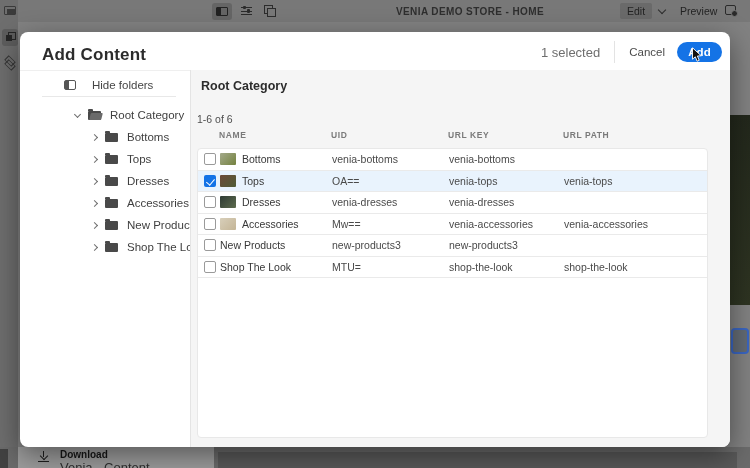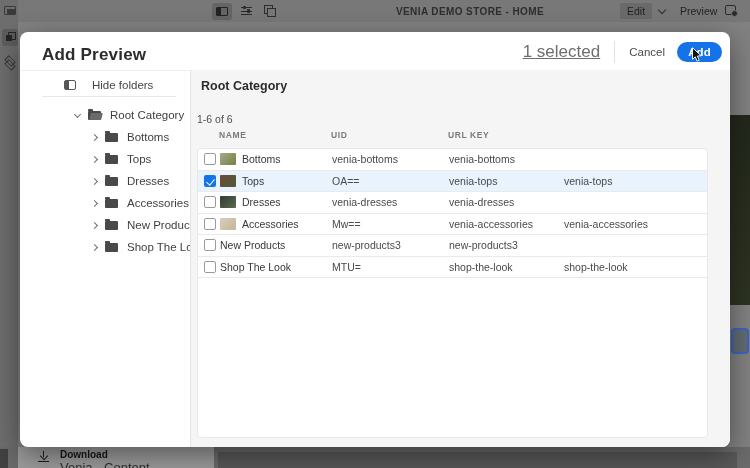--- a/index.html
+++ b/index.html
@@ -50,21 +50,21 @@
   .dl-icon { position:absolute; left:20px; top:4px; width:11px; height:11px; border-bottom:1.6px solid #1f1f1f; }
   .dl-icon::before { content:""; position:absolute; left:4.6px; top:0; width:1.6px; height:6px; background:#1f1f1f; }
   .dl-icon::after { content:""; position:absolute; left:2.6px; top:1.8px; width:5px; height:5px; border-right:1.6px solid #1f1f1f; border-bottom:1.6px solid #1f1f1f; transform:rotate(45deg); }
   .dl-label { position:absolute; left:42px; top:2px; font-size:10px; font-weight:700; color:#161616; }
   .dl-sub { position:absolute; left:42px; top:12.5px; font-size:13px; color:#2e2e2e; }
 
   
   .dialog { position:absolute; left:20px; top:32px; width:710px; height:415px; background:#fff; border-radius:8px; box-shadow:0 8px 28px rgba(0,0,0,.45); }
   .dlg-title { position:absolute; left:22px; top:13px; font-size:17px; font-weight:700; color:#2c2c2c; letter-spacing:.2px; }
   .hdr-actions { position:absolute; right:8px; top:10px; height:20px; display:flex; align-items:center; }
-  .sel-count { font-size:17px; color:#6e6e6e; margin-right:14px;text-decoration:underline; }
+  .sel-count { font-size:13px; color:#6e6e6e; margin-right:14px; }
   .hdr-divider { width:1px; height:22px; background:#e3e3e3; margin-right:14px; }
   .btn-cancel { font-size:11.5px; color:#4b4b4b; background:none; border:none; margin-right:12px; font-family:inherit; cursor:pointer; }
   .btn-add { position:relative; width:45px; height:20px; border:none; border-radius:10px; color:#fff; font-size:11.5px; font-weight:700; font-family:inherit; cursor:pointer; }
   .cursor-svg { position:absolute; left:14px; top:5px; }
   .hdr-rule { position:absolute; left:0; right:0; top:38px; height:1px; background:#efefef; }
 
   
   .sidebar { position:absolute; left:0; top:38px; bottom:0; width:170px; }
   .hide-folders { position:absolute; left:44px; top:9px; display:flex; align-items:center; gap:16px; cursor:pointer; }
   .hf-icon { width:12px; height:10px; border:1.4px solid #565656; border-radius:2px; position:relative; background:#fff; }
@@ -130,21 +130,21 @@
 <div class="bottom-notch"></div>
 <div class="rightstrip-img"></div>
 <div class="rightstrip-btn"></div>
 <div class="dl-panel">
   <span class="dl-icon"></span>
   <span class="dl-label">Download</span>
   <span class="dl-sub">Venia - Content</span>
 </div>
 
 <div class="dialog">
-  <div class="dlg-title">Add Preview</div>
+  <div class="dlg-title">Add Content</div>
   <div class="hdr-actions">
     <span class="sel-count">1 selected</span>
     <span class="hdr-divider"></span>
     <button class="btn-cancel">Cancel</button>
     <button class="btn-add" id="addBtn" style="background: rgb(20, 115, 230);">
       <span>Add</span>
       <svg class="cursor-svg" width="12" height="16" viewBox="0 0 12 16">
         <path d="M1.5 0.8 L1.5 12.2 L4.3 9.8 L6.1 14.2 L8.2 13.3 L6.4 9.0 L10.2 8.8 Z" fill="#111" stroke="#fff" stroke-width="0.9"></path>
       </svg>
     </button>
@@ -197,20 +197,21 @@
   </div>
 
   <div class="pane">
     <div class="pane-heading">Root Category</div>
     <div class="pane-count">1-6 of 6</div>
     <div class="thead grid">
       <span class="hcell"></span>
       <span class="hcell pl2">NAME</span>
       <span class="hcell">UID</span>
       <span class="hcell">URL KEY</span>
+      <span class="hcell">URL PATH</span>
     </div>
     <div class="card">
         <div class="trow grid">
     <span class="cell cb-cell">
             <span class="cb"></span>
           </span>
     <span class="cell name-cell">
             <span class="thumb" style="background: linear-gradient(135deg, rgb(163, 169, 138), rgb(116, 130, 63));"></span>
             <span class="nm">Bottoms</span>
           </span>

